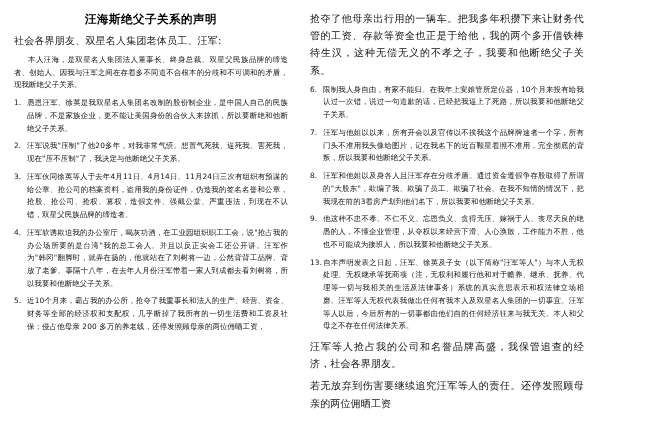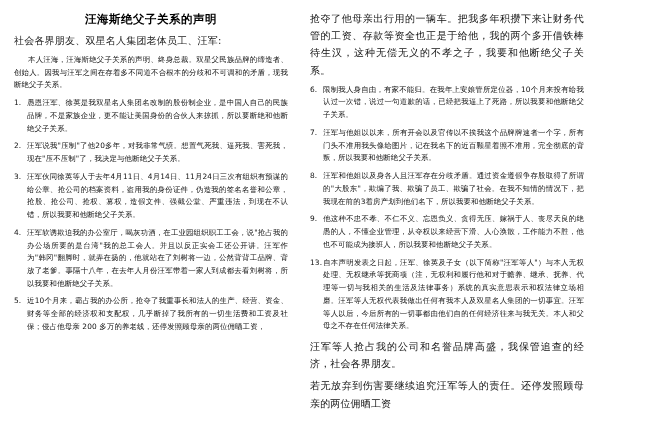--- a/index.html
+++ b/index.html
@@ -89,25 +89,25 @@
 </style>
 </head>
 <body>
 
 <div class="page">
   <div class="columns">
 
     <div class="col col-left">
       <div class="doc-title">汪海斯绝父子关系的声明</div>
       <div class="subtitle">社会各界朋友、双星名人集团老体员工、汪军:</div>
-      <p class="para">本人汪海，汪海斯绝父子关系的声明、终身总裁。双星父民族品牌的缔造者、创始人。因我与汪军之间在存着多不同道不合根本的分歧和不可调和的矛盾，现我断绝父子关系。</p>
+      <p class="para">本人汪海，是双星名人集团法人董事长、终身总裁。双星父民族品牌的缔造者、创始人。因我与汪军之间在存着多不同道不合根本的分歧和不可调和的矛盾，现我断绝父子关系。</p>
       <ol class="items">
         <li><span class="num">1.</span><span>愚恩汪军、徐英是我双星名人集团名改制的股份制企业，是中国人自己的民族品牌，不是家族企业，更不能让美国身份的合伙人来掠抓，所以要断绝和他断绝父子关系。</span></li>
         <li><span class="num">2.</span><span>汪军说我"压制"了他20多年，对我非常气愤。想置气死我、逼死我、害死我，现在"压不压制"了，我决定与他断绝父子关系。</span></li>
-        <li><span class="num">3.</span><span>汪军伙同徐英等人于去年4月11日、4月14日、11月24日三次有组织有预谋的给公章、抢公司的档案资料，盗用我的身份证件，伪造我的签名名誉和公章，抢股、抢公司、抢权、篡权，造假文件、强截公堂、严重违法，到现在不认错，所以我要和他断绝父子关系。</span></li>
+        <li><span class="num">3.</span><span>汪军伙同徐英等人于去年4月11日、4月14日、11月24日三次有组织有预谋的给公章、抢公司的档案资料，盗用我的身份证件，伪造我的签名名誉和公章，抢股、抢公司、抢权、篡权，造假文件、强截公堂、严重违法，到现在不认错，双星父民族品牌的缔造者。</span></li>
         <li><span class="num">4.</span><span>汪军软诱欺迫我的办公室厅，喝灰功酒，在工业园组织职工工会，说"抢占我的办公场所要的是台湾"我的总工会人。并且以反正实会工还公开讲。汪军作为"韩冈"翻脚时，就弄在扬的，他就站在了刘树将一边，公然背背工品牌、背放了老爹。事隔十八年，在去年人月份汪军带着一家人到成都去看刘树将，所以我要和他断绝父子关系。</span></li>
         <li><span class="num">5.</span><span>近10个月来，霸占我的办公所，抢夺了我重事长和法人的生产、经营、资金、财务等全部的经济权和支配权，几乎断掉了我所有的一切生活费和工资及社保；侵占他母亲 200 多万的养老线，还停发照顾母亲的两位佣晒工资，</span></li>
       </ol>
     </div>
 
     <div class="col col-right">
       <p class="cont-para">抢夺了他母亲出行用的一辆车。把我多年积攒下来让财务代管的工资、存款等资全也正是于给他，我的两个多开借铁棒待生汉，这种无偿无义的不孝之子，我要和他断绝父子关系。</p>
       <ol class="items">
         <li><span class="num">6.</span><span>限制我人身自由，有家不能归。在我年上安娘管所定位器，10个月来投有给我认过一次错，说过一句道歉的话，已经把我逼上了死路，所以我要和他断绝父子关系。</span></li>
         <li><span class="num">7.</span><span>汪军与他姐以以来，所有开会以及官传以不挨我这个品牌牌速者一个字，所有门头不准用我头像给图片，记在我名下的近百颗星着照不准用，完全彻底的背叛，所以我要和他断绝父子关系。</span></li>

